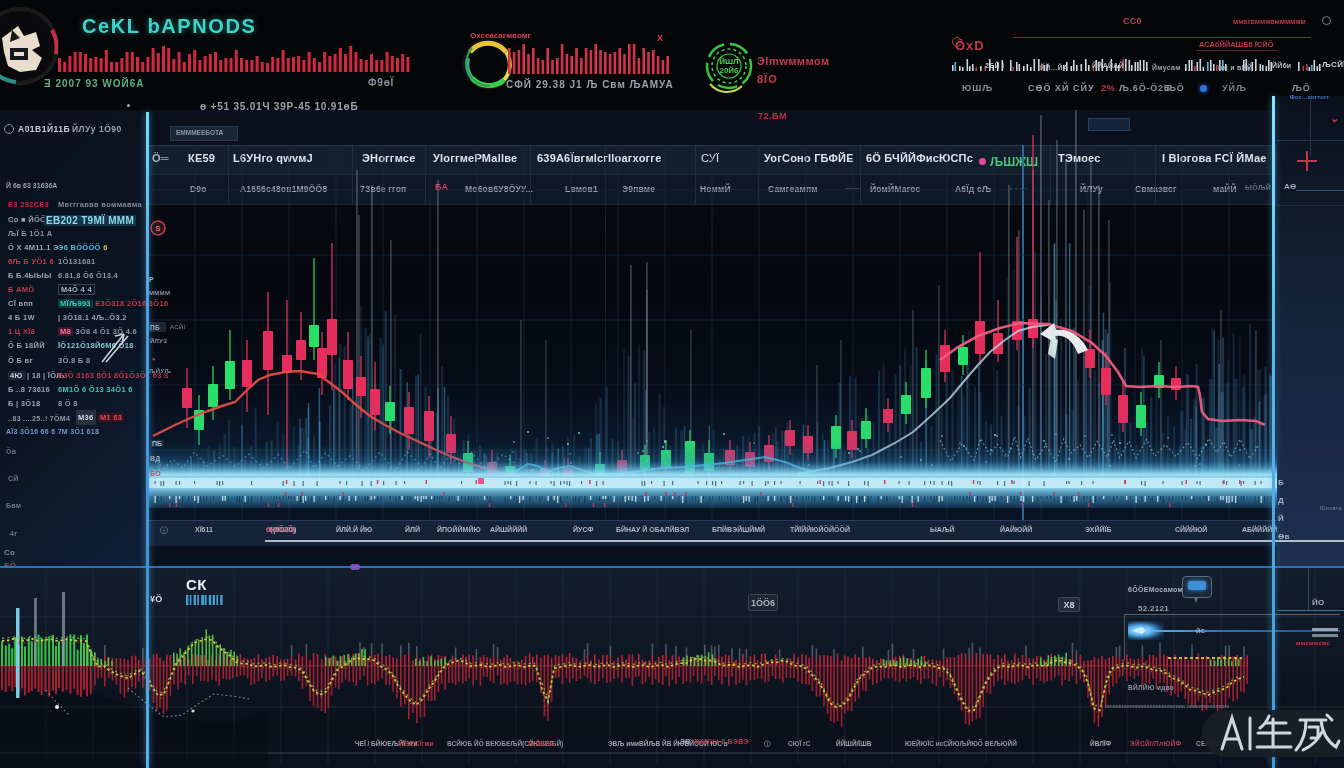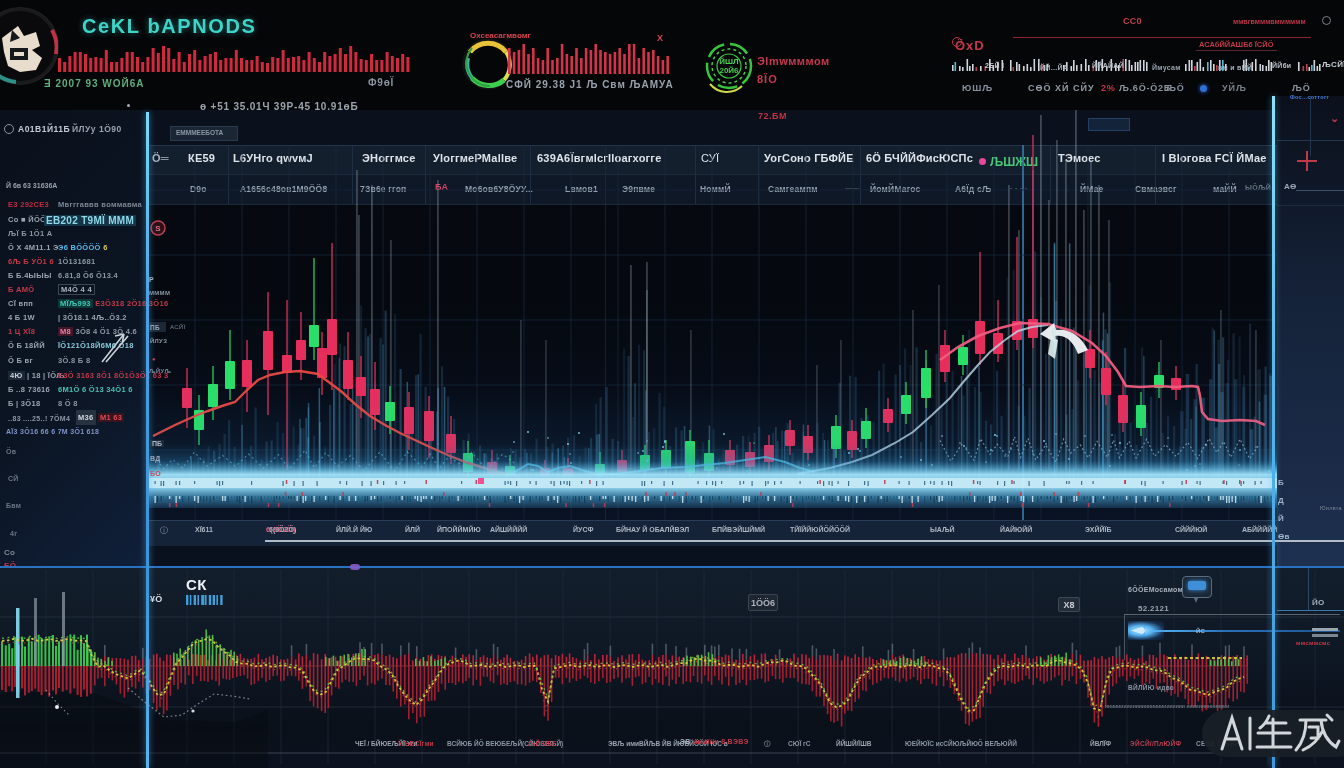--- a/index.html
+++ b/index.html
@@ -337,21 +337,21 @@
 <div class="txt" style="left:190px;top:184px;font-size:8.5px;color:#96a0ae;font-weight:700;letter-spacing:0.2px;">D9о</div>
 <div class="txt" style="left:240px;top:184px;font-size:8.5px;color:#96a0ae;font-weight:700;letter-spacing:0.2px;">А1656с48ов1М9ӦӦ8</div>
 <div class="txt" style="left:360px;top:184px;font-size:8.5px;color:#96a0ae;font-weight:700;letter-spacing:0.2px;">7Зв6е ггоп</div>
 <div class="txt" style="left:465px;top:184px;font-size:8.5px;color:#96a0ae;font-weight:700;letter-spacing:0.2px;">Мо6ов6У8ӦУУ...</div>
 <div class="txt" style="left:565px;top:184px;font-size:8.5px;color:#96a0ae;font-weight:700;letter-spacing:0.2px;">Lвмов1</div>
 <div class="txt" style="left:622px;top:184px;font-size:8.5px;color:#96a0ae;font-weight:700;letter-spacing:0.2px;">Э9пвме</div>
 <div class="txt" style="left:700px;top:184px;font-size:8.5px;color:#96a0ae;font-weight:700;letter-spacing:0.2px;">НоммЙ</div>
 <div class="txt" style="left:768px;top:184px;font-size:8.5px;color:#96a0ae;font-weight:700;letter-spacing:0.2px;">Самгеампм</div>
 <div class="txt" style="left:870px;top:184px;font-size:8.5px;color:#96a0ae;font-weight:700;letter-spacing:0.2px;">ЙомЙМагос</div>
 <div class="txt" style="left:955px;top:184px;font-size:8.5px;color:#96a0ae;font-weight:700;letter-spacing:0.2px;">А6Їд сЉ</div>
-<div class="txt" style="left:1080px;top:184px;font-size:8.5px;color:#96a0ae;font-weight:700;letter-spacing:0.2px;">ЙМае</div>
+<div class="txt" style="left:1080px;top:184px;font-size:8.5px;color:#96a0ae;font-weight:700;letter-spacing:0.2px;">ЙЛУу</div>
 <div class="txt" style="left:1135px;top:184px;font-size:8.5px;color:#96a0ae;font-weight:700;letter-spacing:0.2px;">Свмаэвсг</div>
 <div class="txt" style="left:1213px;top:184px;font-size:8.5px;color:#96a0ae;font-weight:700;letter-spacing:0.2px;">маЙЙ</div>
 <div class="txt" style="left:435px;top:182px;font-size:9px;color:#d04060;font-weight:700;letter-spacing:0.3px;">БА</div>
 <div class="txt" style="left:845px;top:184px;font-size:7px;color:#5a6572;font-weight:400;letter-spacing:0.3px;">——</div>
 <div class="txt" style="left:1010px;top:184px;font-size:7px;color:#6a7582;font-weight:400;letter-spacing:0.3px;">- - - -</div>
 <div class="txt" style="left:1245px;top:184px;font-size:7px;color:#6a7582;font-weight:700;letter-spacing:0.3px;">ЫӦЉЙ</div>
 <div class="abs" style="left:228px;top:146px;width:1px;height:58px;background:#1e2e42"></div>
 <div class="abs" style="left:352px;top:146px;width:1px;height:58px;background:#1e2e42"></div>
 <div class="abs" style="left:425px;top:146px;width:1px;height:58px;background:#1e2e42"></div>
 <div class="abs" style="left:530px;top:146px;width:1px;height:58px;background:#1e2e42"></div>

